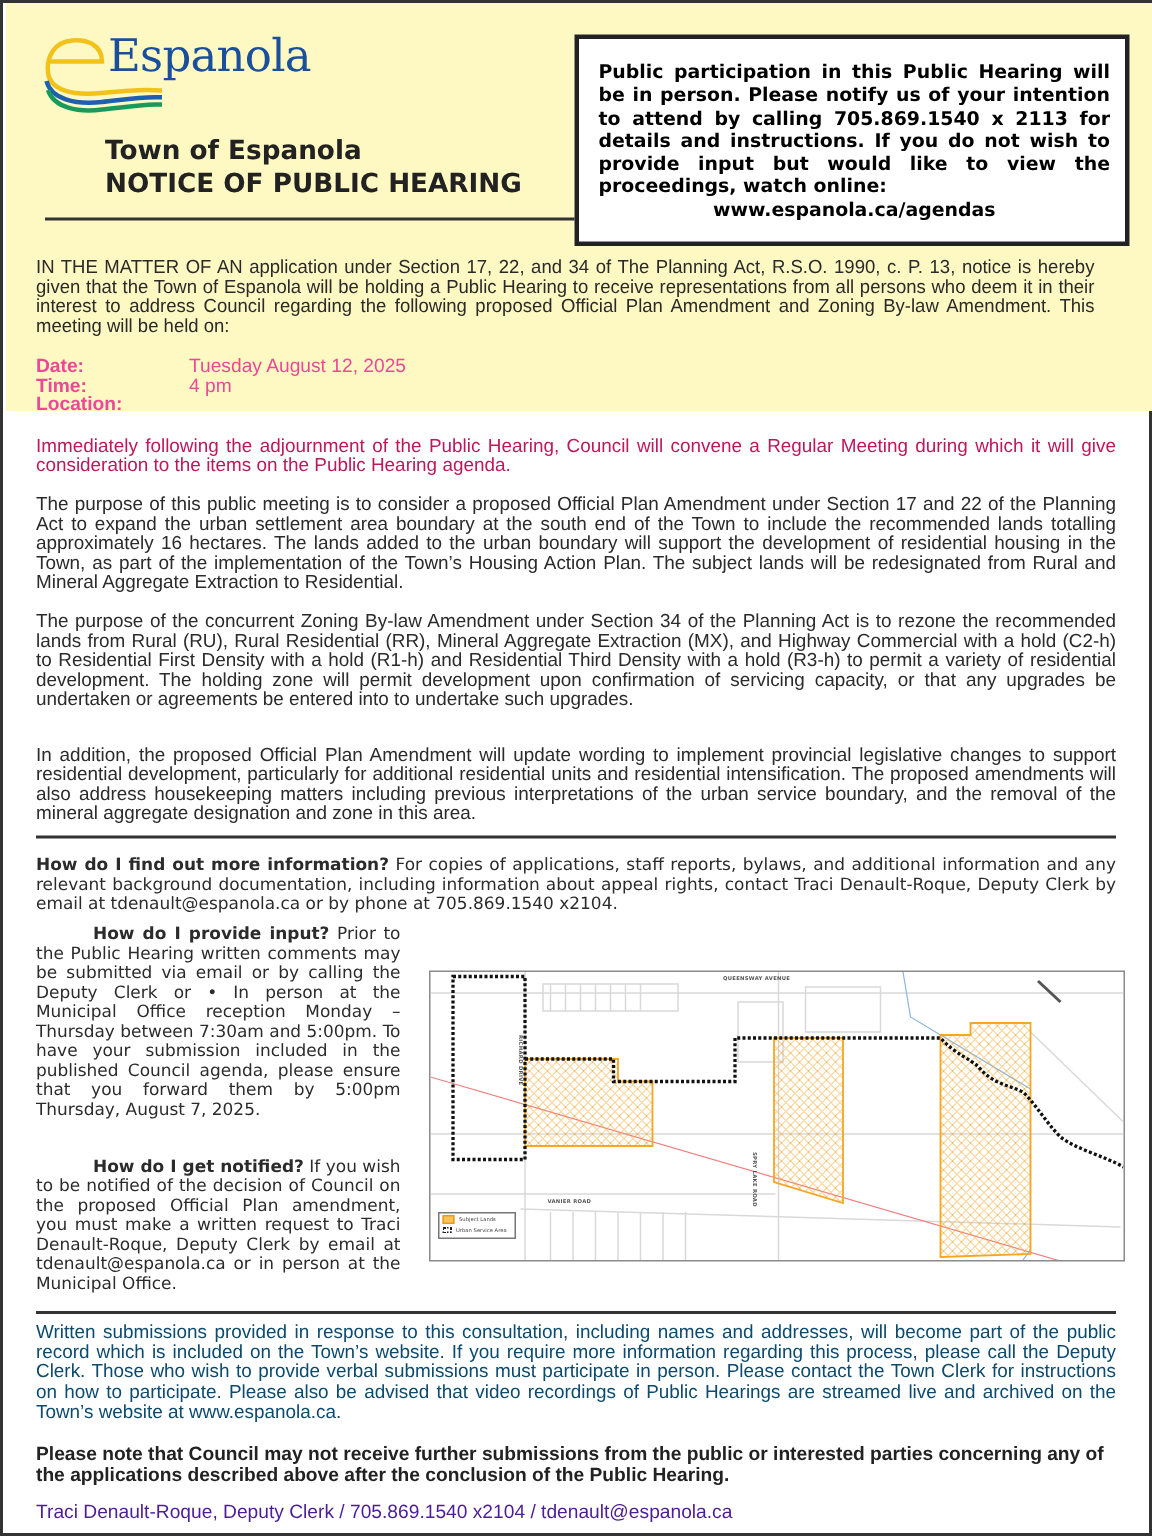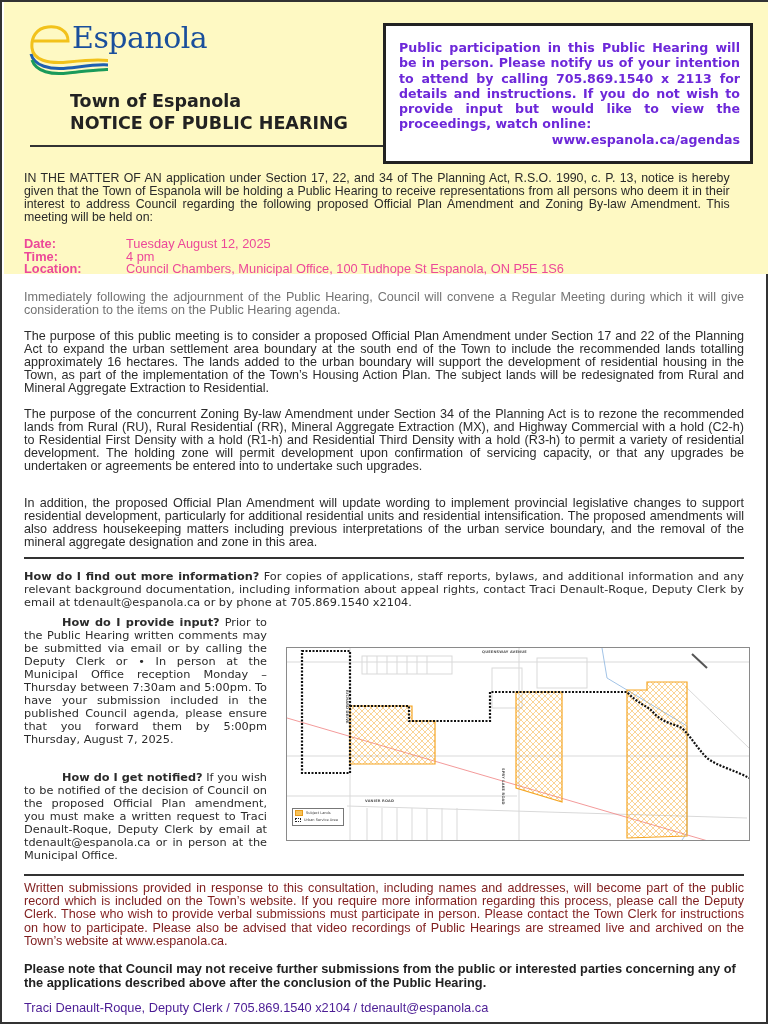--- a/index.html
+++ b/index.html
@@ -3,40 +3,40 @@
 <meta charset="utf-8">
 <style>
   html,body{margin:0;padding:0;}
   body{width:768px;height:1024px;background:#ffffff;font-family:"DejaVu Sans",sans-serif;color:#2b2b2b;overflow:hidden;position:relative;}
   .frame{position:absolute;left:0;top:0;width:764px;height:1020px;border:2px solid #333;box-sizing:content-box;}
   .top{position:absolute;left:4px;top:2px;width:764px;height:272px;background:#fef9c3;}
   .logo{position:absolute;left:24px;top:18px;width:190px;height:60px;}
   .logo-text{position:absolute;left:44px;top:0px;font-family:"DejaVu Serif",serif;font-size:30px;color:#1a4f9c;letter-spacing:-0.5px;font-weight:normal;}
   .town-title{position:absolute;left:26px;top:88px;font-size:17.5px;font-weight:bold;color:#222;line-height:22px;margin-left:40px;}
   .title-rule{position:absolute;left:26px;top:143px;width:360px;height:2px;background:#333;}
-  .callout{position:absolute;left:383px;top:23px;width:370px;height:141px;background:#fff;border:3px solid #222;box-sizing:border-box;padding:14px 10px 0 13px;font-size:12.6px;font-weight:bold;line-height:15.3px;color:#6d28d9;text-align:justify;}
-  .callout .last{text-align:right;}
+  .callout{position:absolute;left:383px;top:23px;width:370px;height:141px;background:#fff;border:3px solid #222;box-sizing:border-box;padding:14px 10px 0 13px;font-size:12.6px;font-weight:bold;line-height:15.3px;color:#000000;text-align:justify;}
+  .callout .last{text-align:center;}
   .intro{position:absolute;left:24px;top:172px;width:720px;font-family:"Liberation Sans",sans-serif;font-size:12.6px;line-height:13px;color:#2a2a2a;text-align:justify;transform:scaleX(0.98);transform-origin:left;}
   .meeting{position:absolute;left:24px;top:238px;font-family:"Liberation Sans",sans-serif;font-size:12.8px;line-height:12.5px;color:#ec4899;}
   .meeting .row{display:flex;}
   .meeting .lbl{width:102px;font-weight:bold;}
-  .after{position:absolute;left:24px;top:291px;width:720px;font-family:"Liberation Sans",sans-serif;font-size:12.6px;line-height:13px;color:#737373;text-align:justify;}
+  .after{position:absolute;left:24px;top:291px;width:720px;font-family:"Liberation Sans",sans-serif;font-size:12.6px;line-height:13px;color:#be185d;text-align:justify;}
   .body-para{position:absolute;left:24px;width:720px;font-family:"Liberation Sans",sans-serif;font-size:12.6px;line-height:13px;color:#2b2b2b;text-align:justify;}
   .rule{position:absolute;left:24px;width:720px;height:2px;background:#333;}
   .info{position:absolute;left:24px;top:570px;width:720px;font-family:"DejaVu Sans",sans-serif;font-size:11.3px;line-height:13px;color:#2b2b2b;text-align:justify;}
   .info b{font-weight:bold;}
   .left-col{position:absolute;left:24px;width:243px;font-size:11.3px;line-height:13px;color:#2b2b2b;text-align:justify;}
   .left-col b{font-weight:bold;margin-left:38px;}
   .map{position:absolute;left:286px;top:647px;width:462px;height:192px;border:1px solid #8a8a8a;background:#fff;overflow:hidden;}
   .map-label{position:absolute;font-size:3.5px;font-weight:bold;color:#555;letter-spacing:0.2px;white-space:nowrap;}
   .legend{position:absolute;left:5px;top:160px;width:50px;height:16px;border:1px solid #777;background:#fff;font-size:3.5px;color:#444;}
   .legend .item{display:flex;align-items:center;height:7px;padding-left:2px;}
   .legend .sw1{width:6px;height:4px;background:#f7c35a;border:0.5px solid #e89b1a;margin-right:3px;}
   .legend .sw2{width:6px;height:4px;border:1px dotted #222;margin-right:3px;box-sizing:border-box;}
-  .footer-para{position:absolute;left:24px;top:882px;width:720px;font-family:"Liberation Sans",sans-serif;font-size:12.6px;line-height:13.2px;color:#7f1d1d;text-align:justify;}
+  .footer-para{position:absolute;left:24px;top:882px;width:720px;font-family:"Liberation Sans",sans-serif;font-size:12.6px;line-height:13.2px;color:#0c4a6e;text-align:justify;}
   .footer-bold{position:absolute;left:24px;top:962px;width:720px;font-family:"Liberation Sans",sans-serif;font-size:12.8px;line-height:13.5px;font-weight:bold;color:#222;}
   .footer-contact{position:absolute;left:24px;top:1000px;font-family:"Liberation Sans",sans-serif;font-size:12.8px;color:#4c1d95;}
 </style>
 </head>
 <body>
 
 <div class="frame"></div>
 
 <div class="top">
   <div class="logo">
@@ -65,21 +65,20 @@
   <div class="row">
       <span class="lbl">Date:</span>
       <span>Tuesday August 12, 2025</span>
     </div>
   <div class="row">
       <span class="lbl">Time:</span>
       <span>4 pm</span>
     </div>
   <div class="row">
       <span class="lbl">Location:</span>
-      <span>Council Chambers, Municipal Office, 100 Tudhope St Espanola, ON P5E 1S6</span>
     </div>
 </div>
 
 <div class="after">Immediately following the adjournment of the Public Hearing, Council will convene a Regular Meeting during which it will give consideration to the items on the Public Hearing agenda.</div>
 
 <div class="body-para" style="top:330px">The purpose of this public meeting is to consider a proposed Official Plan Amendment under Section 17 and 22 of the Planning Act to expand the urban settlement area boundary at the south end of the Town to include the recommended lands totalling approximately 16 hectares. The lands added to the urban boundary will support the development of residential housing in the Town, as part of the implementation of the Town’s Housing Action Plan. The subject lands will be redesignated from Rural and Mineral Aggregate Extraction to Residential.</div>
 <div class="body-para" style="top:408px">The purpose of the concurrent Zoning By-law Amendment under Section 34 of the Planning Act is to rezone the recommended lands from Rural (RU), Rural Residential (RR), Mineral Aggregate Extraction (MX), and Highway Commercial with a hold (C2-h) to Residential First Density with a hold (R1-h) and Residential Third Density with a hold (R3-h) to permit a variety of residential development. The holding zone will permit development upon confirmation of servicing capacity, or that any upgrades be undertaken or agreements be entered into to undertake such upgrades.</div>
 <div class="body-para" style="top:497px">In addition, the proposed Official Plan Amendment will update wording to implement provincial legislative changes to support residential development, particularly for additional residential units and residential intensification. The proposed amendments will also address housekeeping matters including previous interpretations of the urban service boundary, and the removal of the mineral aggregate designation and zone in this area.</div>
 
 <div class="rule" style="top:557px"></div>

